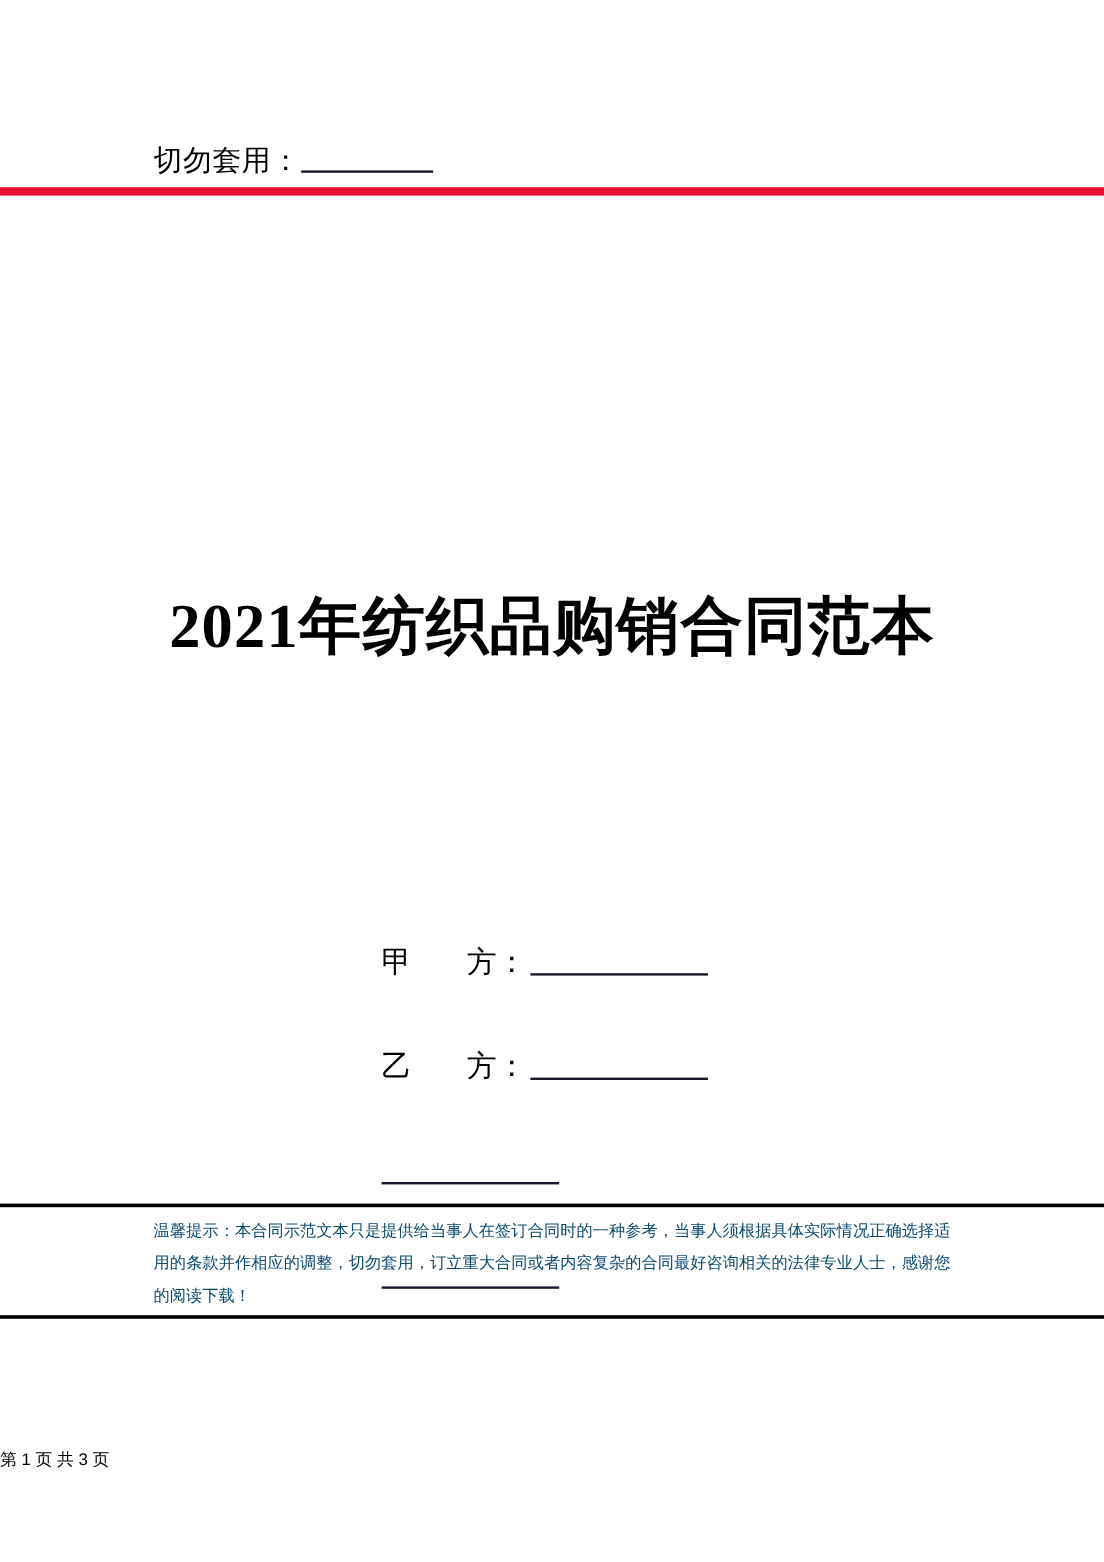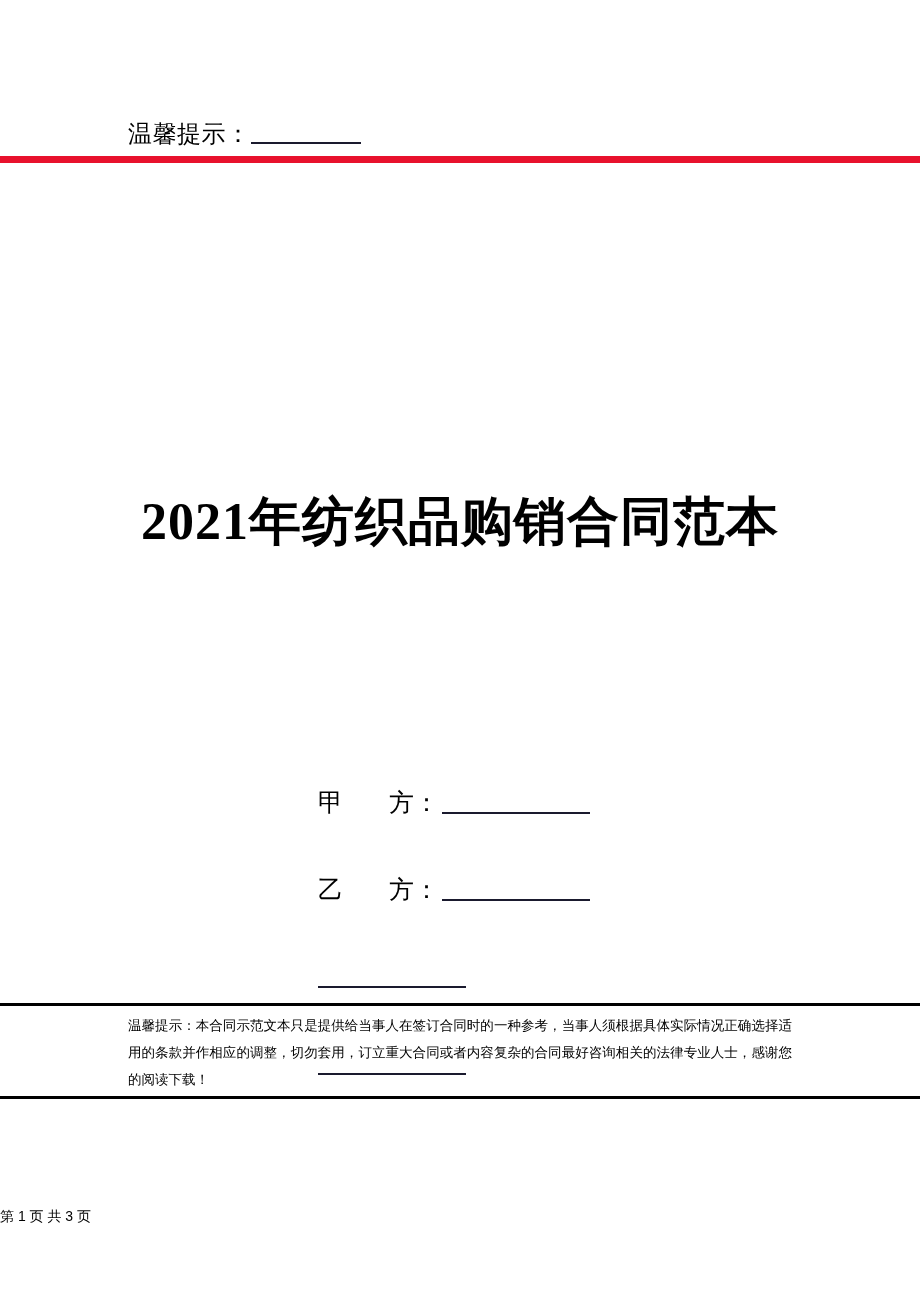--- a/index.html
+++ b/index.html
@@ -107,41 +107,41 @@
     background: #000000;
   }
   .notice {
     position: absolute;
     left: 128px;
     top: 1012px;
     width: 664px;
     font-size: 13.5px;
     font-family: "Liberation Sans", sans-serif;
     line-height: 27px;
-    color: #000000;
+    color: #0c4a6e;
     text-align: justify;
   }
 
   
   .footer {
     position: absolute;
     left: 0;
     top: 1208px;
     width: 920px;
     font-size: 14px;
     font-family: "Liberation Sans", sans-serif;
   }
 </style>
 </head>
 <body>
 
 <div class="page">
 
   <div class="contract-no">
-    <span>温馨提示：</span><span class="blank"></span>
+    <span>切勿套用：</span><span class="blank"></span>
   </div>
 
   <div class="red-rule"></div>
 
   <h1 class="doc-title">2021年纺织品购销合同范本</h1>
 
   <div class="parties">
     <div class="party-row">
       <span class="party-label"><span>甲</span><span class="sp"></span><span>方：</span></span><span class="party-line"></span>
     </div>

